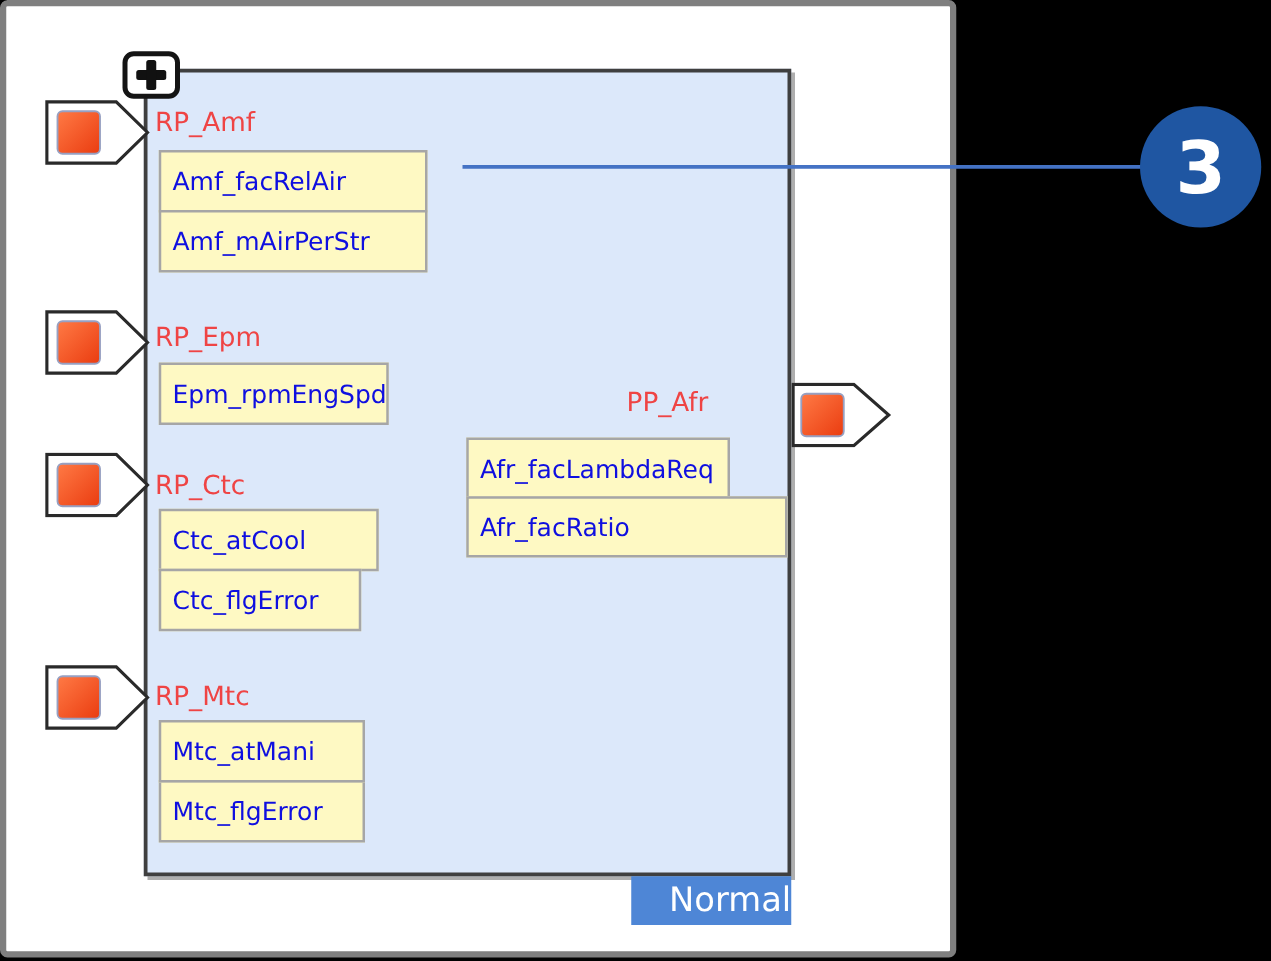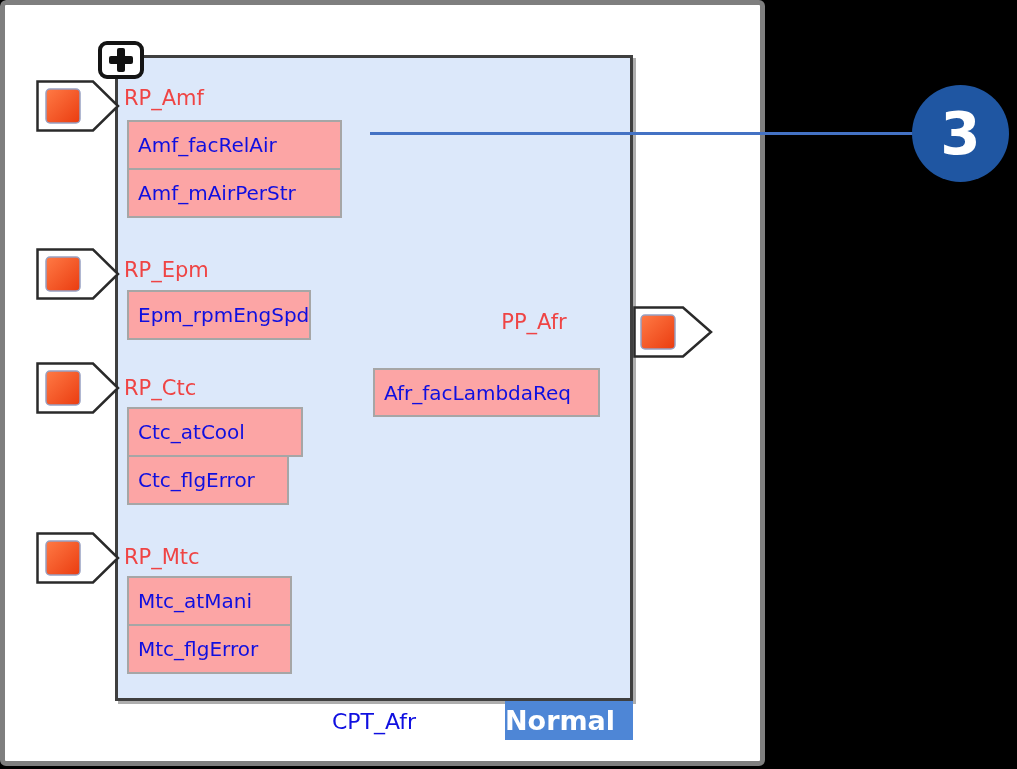--- a/index.html
+++ b/index.html
@@ -14,21 +14,21 @@
   #block{
     position:absolute;left:115px;top:55px;width:512px;height:640px;
     background:#dce8fa;border:3px solid #3f3f3f;
     box-shadow:3px 3px 0 rgba(160,160,160,0.85);
   }
   .port-label{
     position:absolute;color:#ef4444;font-size:21px;line-height:24px;
     white-space:nowrap;
   }
   .el-box{
-    position:absolute;background:#fca5a5;border:2px solid #a6a6a6;
+    position:absolute;background:#fef9c3;border:2px solid #a6a6a6;
     display:flex;align-items:center;padding-left:9px;box-sizing:border-box;
     color:#0f0fe0;font-size:20px;white-space:nowrap;
   }
   .port{position:absolute;width:84px;height:52px;}
   .port svg{display:block;}
   #plus-btn{
     position:absolute;left:98px;top:41px;width:38px;height:30px;
     background:#fff;border:4px solid #141414;border-radius:9px;z-index:4;
   }
   #plus-btn .bar-h{
@@ -49,22 +49,21 @@
     display:flex;align-items:center;justify-content:center;
     font-size:58px;font-weight:bold;
   }
   #component-name{
     position:absolute;left:115px;top:709px;width:518px;text-align:center;
     color:#0f0fe0;font-size:22px;
   }
   #state-badge{
     position:absolute;left:505px;top:701px;width:128px;height:39px;
     background:#4e86d6;color:#fff;font-size:27px;line-height:39px;
-    text-align:left;
-    font-weight:bold;
+    text-align:right;
   }
   .pp-label{text-align:center;}
 </style>
 </head>
 <body>
 
 <svg width="0" height="0" style="position:absolute">
   <defs>
     <linearGradient id="orangeGrad" x1="0" y1="0" x2="1" y2="1">
       <stop offset="0" stop-color="#ff7a45"></stop>
@@ -124,20 +123,20 @@
 
   <div class="port-label" style="left:124px;top:376px">RP_Ctc</div>
   <div class="el-box" style="left:127px;top:407px;width:176px;height:50px">Ctc_atCool</div>
   <div class="el-box" style="left:127px;top:455px;width:162px;height:50px">Ctc_flgError</div>
 
   <div class="port-label" style="left:124px;top:545px">RP_Mtc</div>
   <div class="el-box" style="left:127px;top:624px;width:165px;height:50px">Mtc_flgError</div>
   <div class="el-box" style="left:127px;top:576px;width:165px;height:50px">Mtc_atMani</div>
 
   <div class="port-label pp-label" style="left:450px;top:310px;width:168px">PP_Afr</div>
-  <div class="el-box" style="left:373px;top:368px;width:227px;height:49px">Afr_facLambdaReq</div>
+  <div class="el-box" style="left:373px;top:350px;width:211px;height:49px">Afr_facLambdaReq</div>
+  <div class="el-box" style="left:373px;top:397px;width:257px;height:49px">Afr_facRatio</div>
 
-  <div id="component-name">CPT_Afr</div>
   <div id="state-badge">Normal</div>
 
   <div id="connector"></div>
   <div id="callout">3</div>
 </div>
 
 </body></html>

